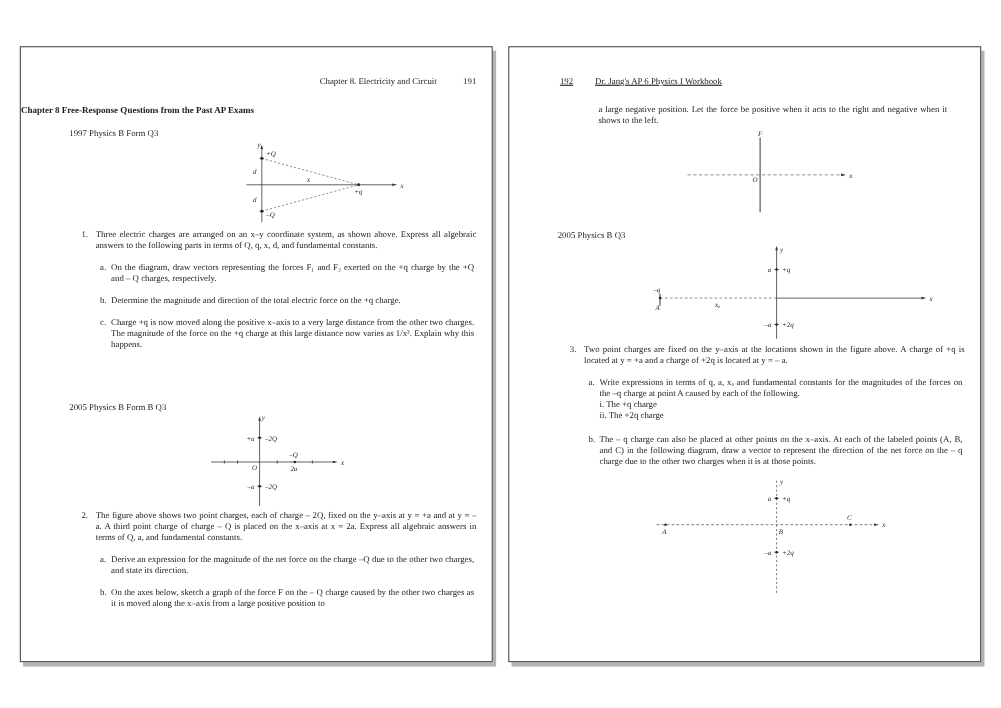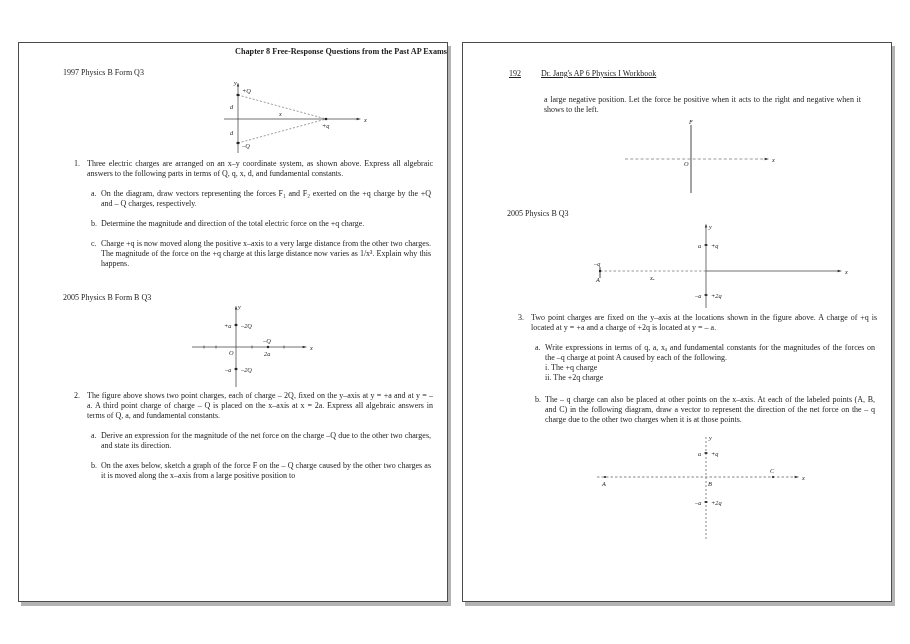--- a/index.html
+++ b/index.html
@@ -10,41 +10,45 @@
   .page{
     position:absolute;top:42px;width:430px;height:560px;background:#fff;
     border:1.5px solid #4c4c4c;box-shadow:3px 4px 0 #b3b3b3;box-sizing:border-box;
     font-size:8px;line-height:10px;overflow:hidden;
   }
   #left-page{left:18px;}
   #right-page{left:462px;}
   .hdr-row{display:flex;margin-top:26px;white-space:nowrap;}
   .hdr-left{justify-content:flex-start;margin-left:46px;gap:20px;text-decoration:underline;}
   .hdr-right{justify-content:flex-end;margin-right:14px;gap:24px;}
-  .ttl{text-align:right;font-weight:bold;font-size:8.2px;margin-top:4px;}
+  .ttl{text-align:left;font-weight:bold;font-size:8.2px;margin-top:17px;}
   .seclab{margin:11px 0 0 44px;}
   .dia{display:block;}
   .q{display:flex;margin:2px 14px 0 55px;}
   .qnum{flex:none;width:13px;}
   .qtext{flex:1;text-align:justify;}
   .si{display:flex;margin:10px 16px 0 72px;}
   .silab{flex:none;width:10px;}
   .sitext{flex:1;text-align:justify;}
   .para{margin:16px 30px 0 81px;text-align:justify;}
   svg text{font-family:"Liberation Serif", serif;font-size:6.3px;fill:#222;font-style:italic;}
   svg .ln{stroke:#333;stroke-width:0.7;fill:none;}
   svg .dash{stroke:#555;stroke-width:0.6;fill:none;stroke-dasharray:2,1.8;}
   svg .dot{fill:#222;stroke:none;}
   svg .arr{fill:#333;stroke:none;}
 </style>
 </head>
 <body>
 
 <div class="page" id="left-page">
 
+  <div class="hdr-row hdr-right">
+    <span>Chapter 8.  Electricity and Circuit</span>
+    <span>191</span>
+  </div>
 
   <div class="ttl">Chapter 8 Free-Response Questions from the Past AP Exams</div>
 
   <div class="seclab">1997 Physics B Form Q3</div>
 
   <svg class="dia" width="170" height="78" style="margin:1px 0 0 189px;">
     <line class="ln" x1="30" y1="7" x2="30" y2="74"></line>
     <polygon class="arr" points="30,3.5 28.8,7.5 31.2,7.5"></polygon>
     <line class="ln" x1="16" y1="40" x2="149" y2="40"></line>
     <polygon class="arr" points="153,40 148.6,38.8 148.6,41.2"></polygon>
@@ -76,21 +80,21 @@
   </div>
   <div class="si">
     <span class="silab">b.</span>
     <div class="sitext">Determine the magnitude and direction of the total electric force on the +q charge.</div>
   </div>
   <div class="si">
     <span class="silab">c.</span>
     <div class="sitext">Charge +q is now moved along the positive x–axis to a very large distance from the other two charges. The magnitude of the force on the +q charge at this large distance now varies as 1/x³.  Explain why this happens.</div>
   </div>
 
-  <div class="seclab" style="margin-top:24px;">2005 Physics B Form B Q3</div>
+  <div class="seclab" style="margin-top:48px;">2005 Physics B Form B Q3</div>
 
   <svg class="dia" width="130" height="86" style="margin:0 0 0 165px;">
     <line class="ln" x1="52" y1="6" x2="52" y2="84"></line>
     <polygon class="arr" points="52,2.5 50.8,6.5 53.2,6.5"></polygon>
     <line class="ln" x1="8" y1="44" x2="119" y2="44"></line>
     <polygon class="arr" points="123,44 118.6,42.8 118.6,45.2"></polygon>
     <line class="ln" x1="20" y1="42.5" x2="20" y2="45.5"></line>
     <line class="ln" x1="32" y1="42.5" x2="32" y2="45.5"></line>
     <line class="ln" x1="68" y1="42.5" x2="68" y2="45.5"></line>
     <line class="ln" x1="100" y1="42.5" x2="100" y2="45.5"></line>

